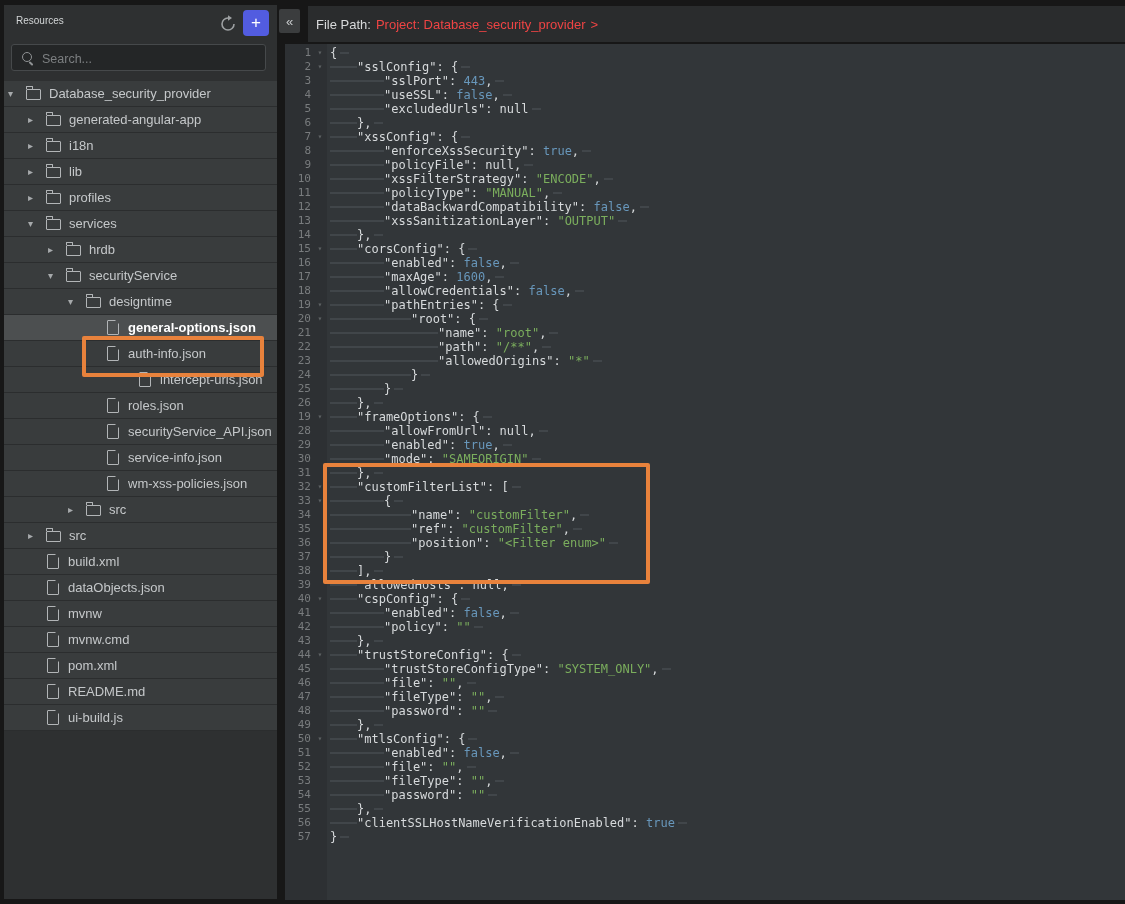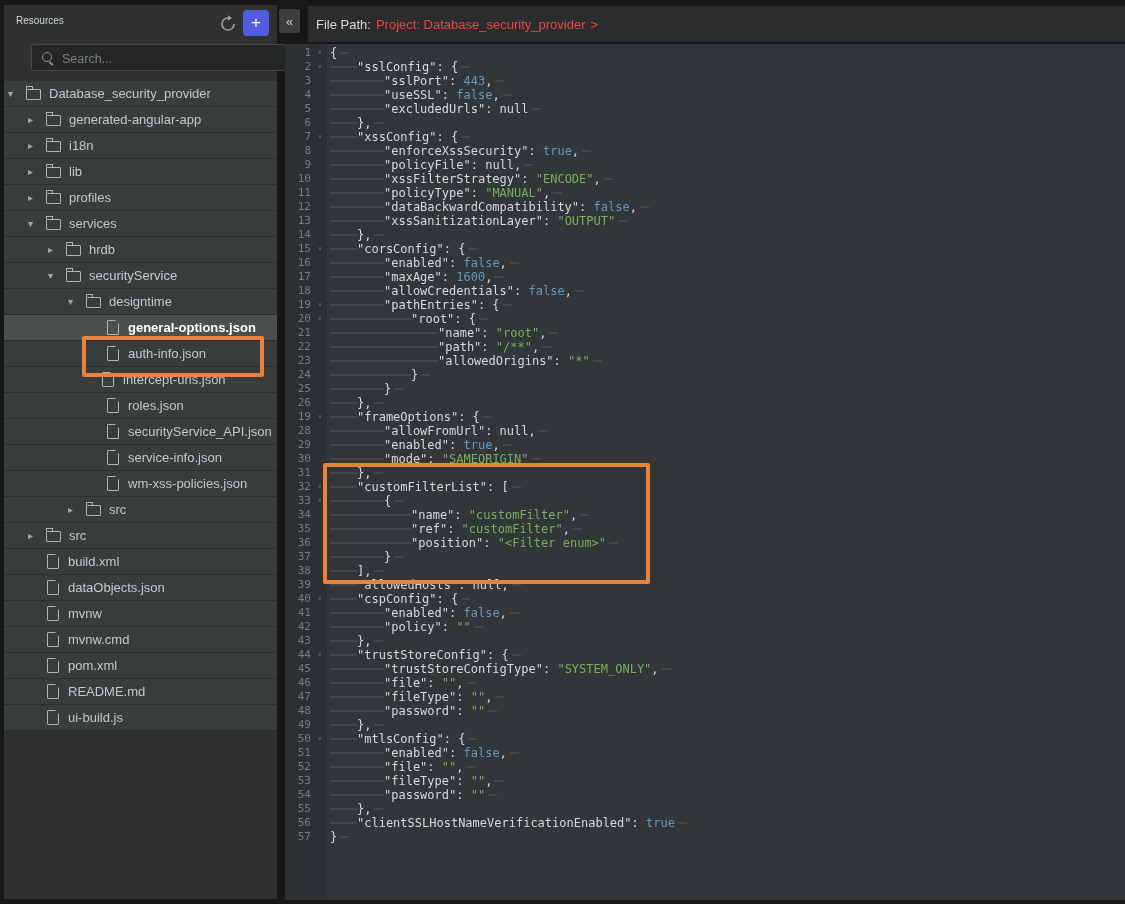--- a/index.html
+++ b/index.html
@@ -8,21 +8,21 @@
 
   
   #sidebar{position:absolute;left:4px;top:5px;width:273px;height:894px;background:#2e3031;}
   #sb-header{position:absolute;left:0;top:0;width:100%;height:38px;}
   #sb-title{position:absolute;left:12px;top:10px;font-size:10px;color:#d2d5d6;}
   #refresh-btn{position:absolute;left:214px;top:9px;width:20px;height:20px;cursor:pointer;}
   #add-btn{position:absolute;left:239px;top:5px;width:26px;height:26px;background:#525CE0;
            border:none;border-radius:4px;color:#fff;font-size:17px;line-height:24px;text-align:center;
            padding:0;cursor:pointer;font-family:"Liberation Sans",sans-serif;}
   #search-wrap{position:absolute;left:7px;top:39px;width:255px;height:27px;background:#242627;
-               border:1px solid #46494b;border-radius:3px;box-sizing:border-box;margin-left:20px;}
+               border:1px solid #46494b;border-radius:3px;box-sizing:border-box;}
   .mag{position:absolute;left:10px;top:7px;width:8px;height:8px;border:1.5px solid #8f9294;border-radius:50%;}
   .mag::after{content:"";position:absolute;left:7px;top:8px;width:2px;height:5px;background:#8f9294;
               border-radius:1px;transform:rotate(-45deg);}
   #search-input{position:absolute;left:28px;top:1px;width:218px;height:23px;background:transparent;border:none;
                 outline:none;color:#b6b9bb;font-size:12.5px;font-family:"Liberation Sans",sans-serif;}
   #search-input::placeholder{color:#7c7f81;}
 
   
   #tree{position:absolute;left:0;top:76px;width:100%;}
   .trow{display:flex;align-items:center;height:26px;box-sizing:border-box;background:#393c3d;
@@ -140,21 +140,21 @@
         <div class="trow sel" style="padding-left: 84px;">
           <span class="arrow"></span>
           <span class="dico"></span>
           <span class="tlabel">general-options.json</span>
         </div>
         <div class="trow" style="padding-left: 84px;">
           <span class="arrow"></span>
           <span class="dico"></span>
           <span class="tlabel">auth-info.json</span>
         </div>
-        <div class="trow" style="padding-left: 79px;">
+        <div class="trow" style="padding-left: 116px;">
           <span class="arrow"></span>
           <span class="dico"></span>
           <span class="tlabel">intercept-urls.json</span>
         </div>
         <div class="trow" style="padding-left: 84px;">
           <span class="arrow"></span>
           <span class="dico"></span>
           <span class="tlabel">roles.json</span>
         </div>
         <div class="trow" style="padding-left: 84px;">

